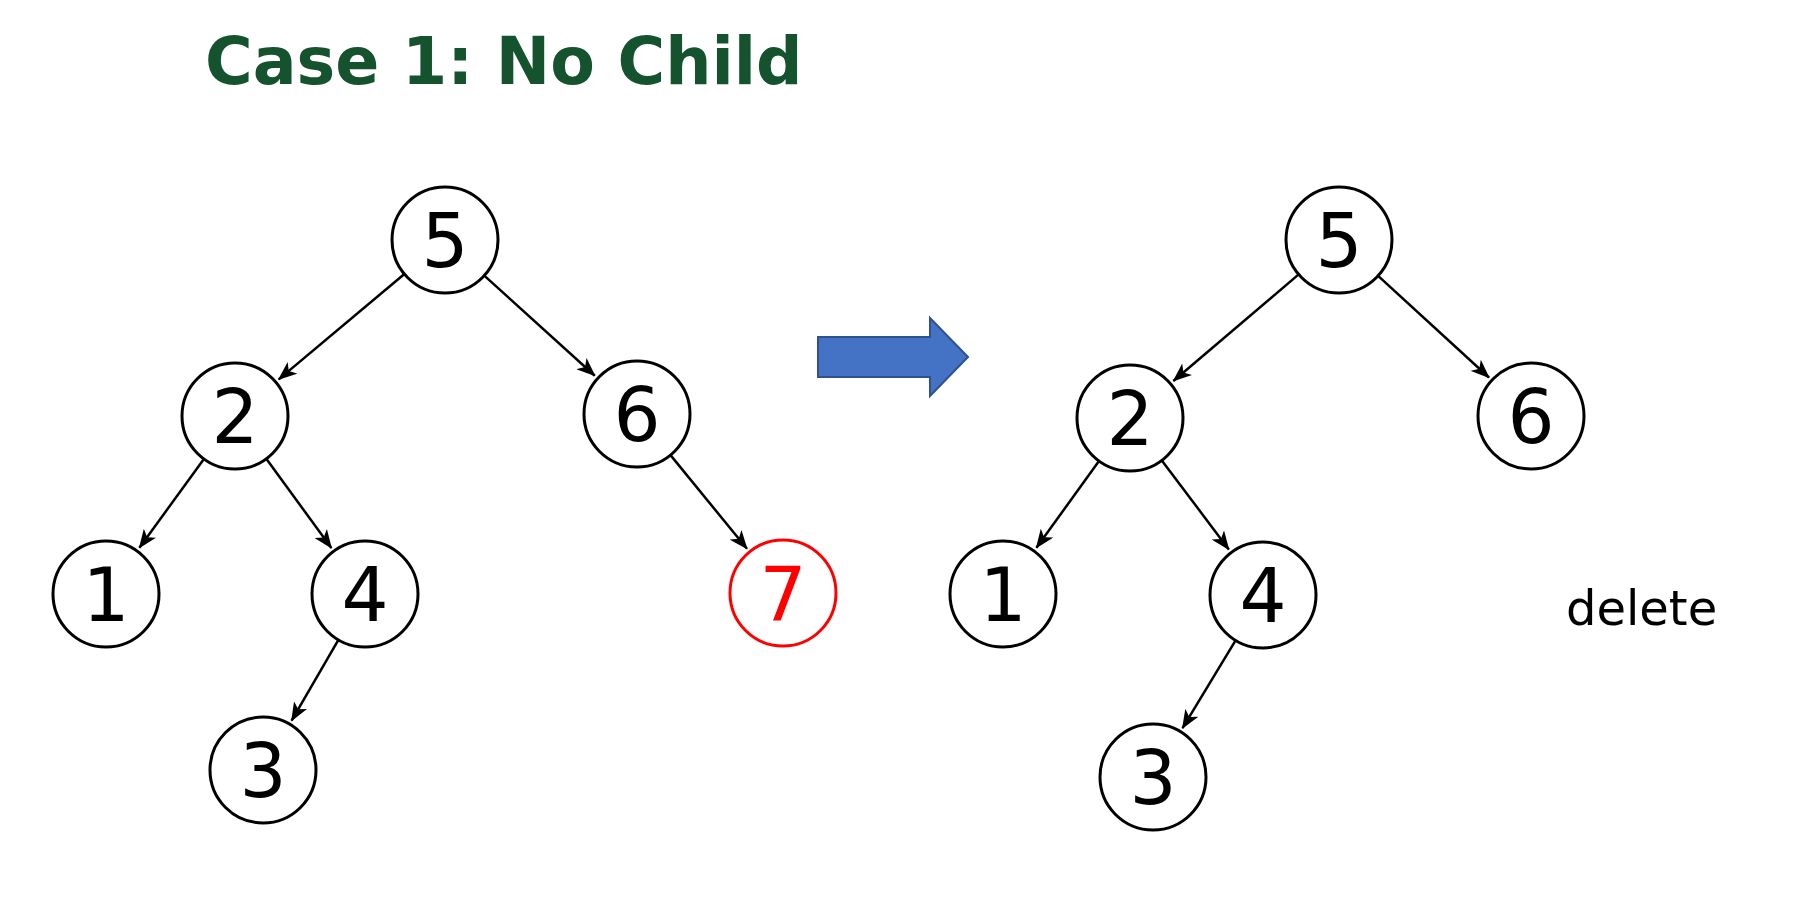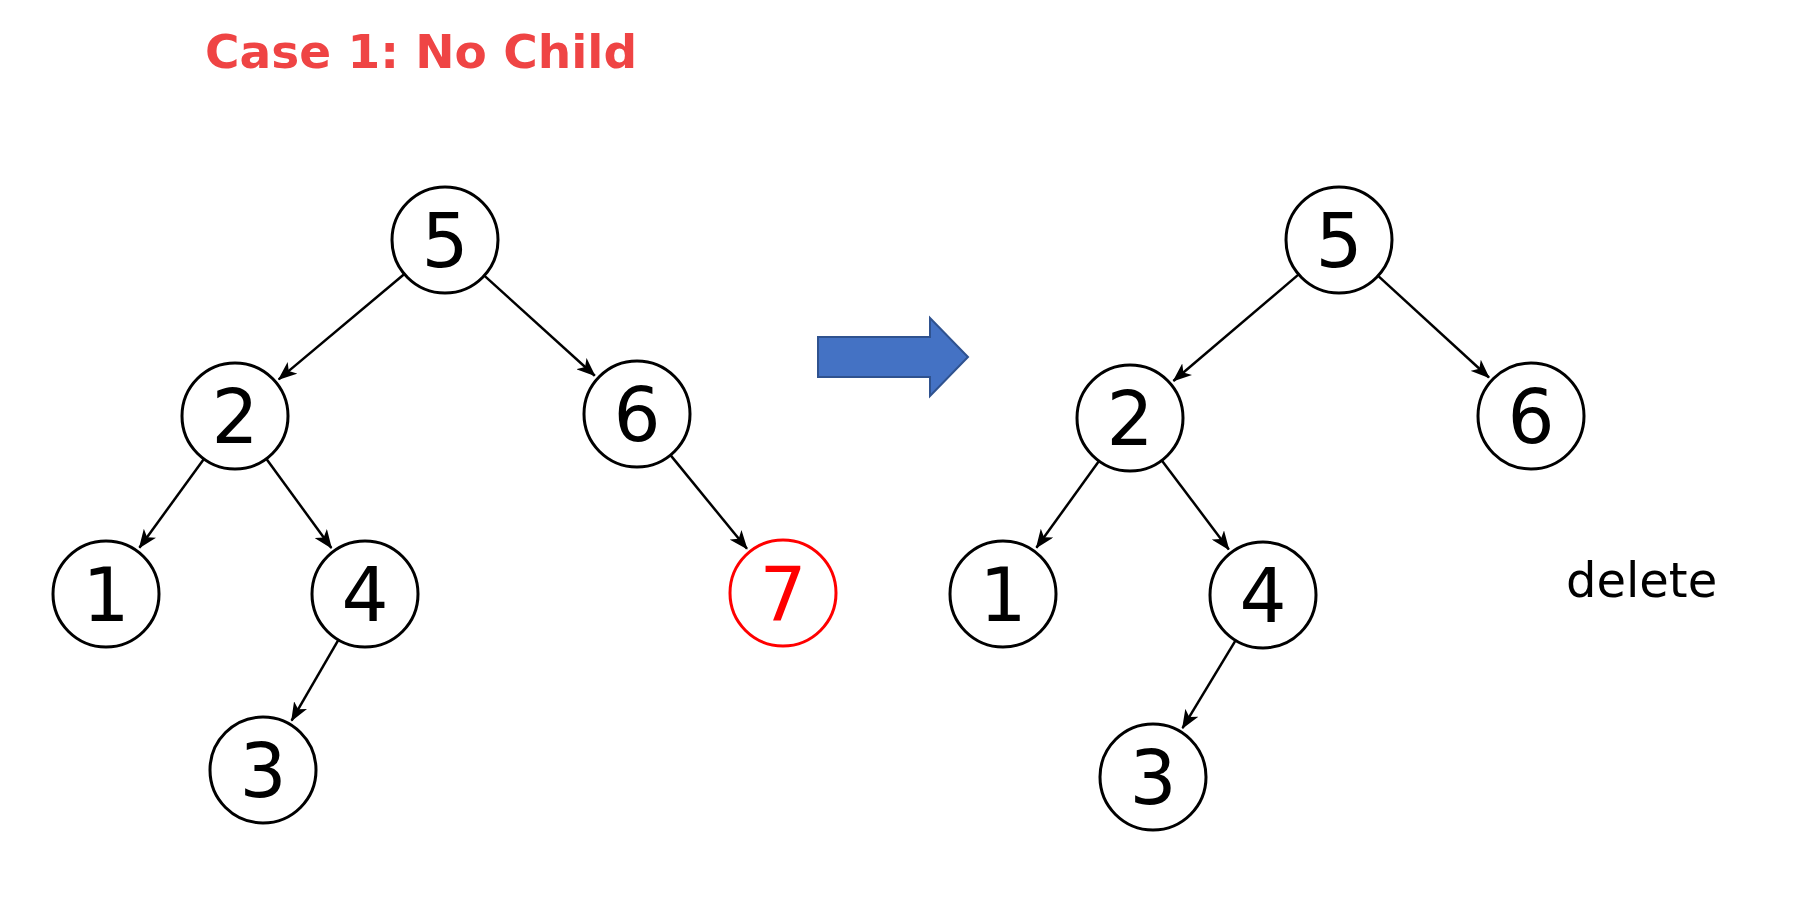--- a/index.html
+++ b/index.html
@@ -16,29 +16,29 @@
   .stage {
     position: relative;
     width: 1796px;
     height: 916px;
     background: #ffffff;
   }
   .slide-title {
     position: absolute;
     left: 205px;
     top: 24px;
-    font-size: 47px;
+    font-size: 65px;
     font-weight: 600;
-    color: #ef4444;
+    color: #14532d;
     white-space: nowrap;
   }
   .annotation-delete {
     position: absolute;
     left: 1566px;
-    top: 552px;
+    top: 580px;
     font-size: 48px;
     font-weight: 400;
     color: #000000;
     white-space: nowrap;
   }
   svg.diagram {
     position: absolute;
     left: 0;
     top: 0;
   }

